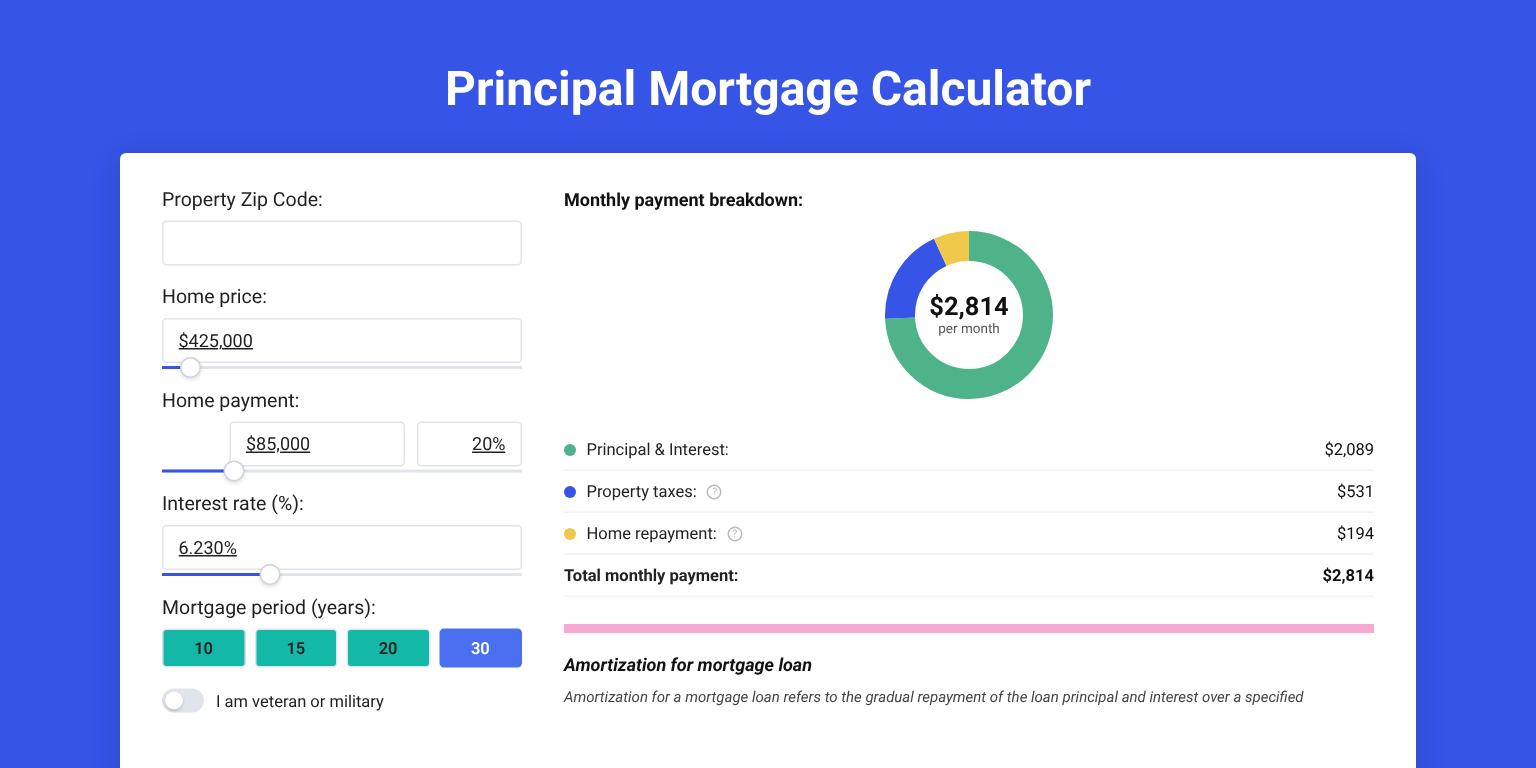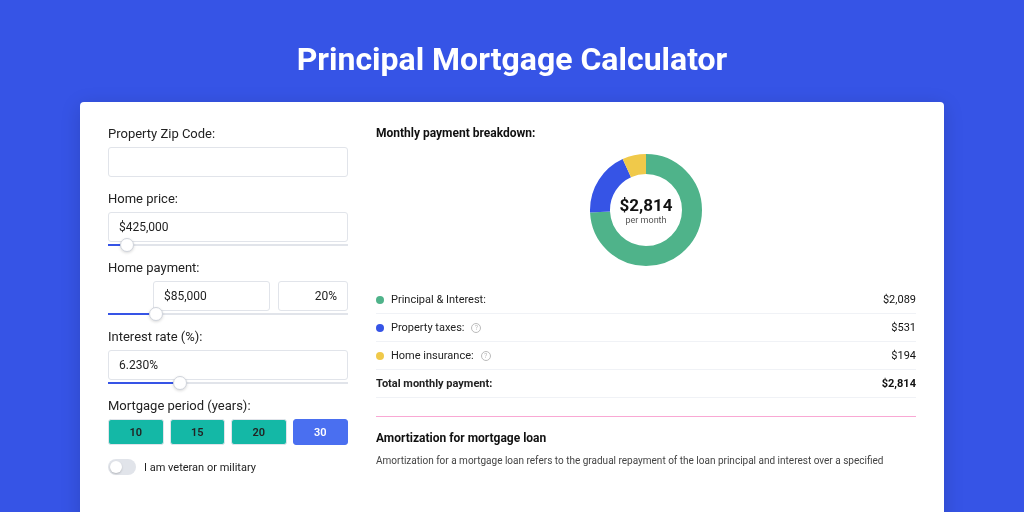--- a/index.html
+++ b/index.html
@@ -3,21 +3,21 @@
 <meta charset="utf-8">
 <style>
 * { margin: 0; padding: 0; box-sizing: border-box; font-family: -apple-system, BlinkMacSystemFont, "Segoe UI", Roboto, Arial, sans-serif; }
 body { background: #3654e6; width: 1024px; height: 512px; overflow: hidden; }
 .outer { padding: 40px 80px 0; }
 .page-title { color: #fff; font-size: 32px; font-weight: 700; text-align: center; margin-bottom: 24px; }
 .card { background: #fff; border-radius: 4px 4px 0 0; padding: 24px 28px 0; display: flex; gap: 28px; height: 420px; box-shadow: 0 4px 20px rgba(0,0,0,0.15); }
 .left { width: 240px; flex-shrink: 0; }
 .right { flex: 1; }
 .field-label { font-size: 13px; color: #222; margin-bottom: 6px; display: block; }
-.text-input { width: 100%; height: 30px; border: 1px solid #e1e4ea; border-radius: 3px; padding: 0 10px; font-size: 12px; color: #222; outline: none; }
+.text-input { width: 100%; height: 30px; border: 1px solid #e1e4ea; border-radius: 3px; padding: 0 10px; font-size: 12px; color: #222; outline: none; text-decoration: underline; }
 .field-block { margin-bottom: 14px; position: relative; }
 .slider-track { position: relative; height: 2px; background: #e1e4ea; margin-top: 2px; }
 .slider-fill { position: absolute; left: 0; top: 0; height: 2px; background: #3654e6; }
 .slider-thumb { position: absolute; top: -6px; width: 14px; height: 14px; background: #fff; border: 1px solid #d0d4dc; border-radius: 50%; box-shadow: 0 1px 3px rgba(0,0,0,0.15); transform: translateX(-50%); }
 .row-two { display: flex; gap: 8px; padding-left: 45px; }
 .row-two .text-input:first-child { flex: 2; }
 .row-two .text-input:last-child { flex: 1; text-align: right; }
 .period-row { display: flex; gap: 6px; }
 .period-btn { flex: 1; height: 26px; border: 1px solid #e1e4ea; background: #14b8a6; border-radius: 3px; font-size: 11px; font-weight: 600; color: #222; cursor: pointer; }
 .period-btn.active { background: #4a6ff0; color: #fff; border-color: #4a6ff0; }
@@ -33,21 +33,21 @@
 .donut-amount { font-size: 17px; font-weight: 700; color: #111; }
 .donut-sub { font-size: 9px; color: #555; }
 .legend-row { display: flex; align-items: center; justify-content: space-between; padding: 7px 0; border-bottom: 1px solid #f0f2f6; font-size: 11px; }
 .legend-row:last-of-type { border-bottom: none; }
 .legend-left { display: flex; align-items: center; gap: 7px; color: #222; }
 .legend-dot { width: 8px; height: 8px; border-radius: 50%; flex-shrink: 0; }
 .legend-val { font-weight: 400; color: #111; }
 .legend-row.total .legend-left { font-weight: 700; }
 .legend-row.total .legend-val { font-weight: 700; }
 .info-icon { width: 10px; height: 10px; border: 1px solid #bbb; border-radius: 50%; display: inline-flex; align-items: center; justify-content: center; font-size: 7px; color: #bbb; }
-.amort-section { margin-top: 18px; border-top: 1px solid #f9a8d4; padding-top: 14px; }
+.amort-section { margin-top: 18px; border-top: 6px solid #f9a8d4; padding-top: 14px; font-style: italic; }
 .amort-title { font-size: 12px; font-weight: 700; color: #111; margin-bottom: 8px; }
 .amort-text { font-size: 10px; color: #444; line-height: 1.5; }
 </style>
 </head>
 <body>
 
 <div class="outer">
   <h1 class="page-title">Principal Mortgage Calculator</h1>
 
   <div class="card">
@@ -138,21 +138,21 @@
           <span class="legend-dot" style="background:#3654e6"></span>
           <span>Property taxes:</span>
           <span class="info-icon">?</span>
         </div>
         <span class="legend-val">$531</span>
       </div>
 
       <div class="legend-row">
         <div class="legend-left">
           <span class="legend-dot" style="background:#f0c94a"></span>
-          <span>Home insurance:</span>
+          <span>Home repayment:</span>
           <span class="info-icon">?</span>
         </div>
         <span class="legend-val">$194</span>
       </div>
 
       <div class="legend-row total">
         <div class="legend-left">
           <span>Total monthly payment:</span>
         </div>
         <span class="legend-val">$2,814</span>

